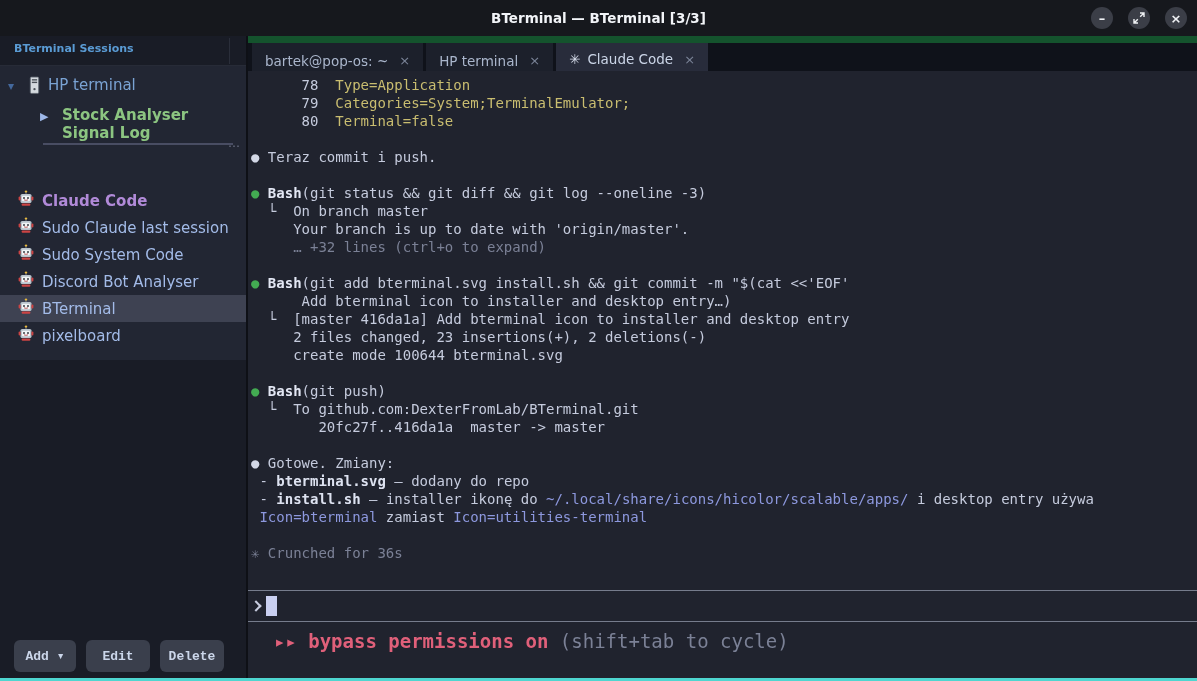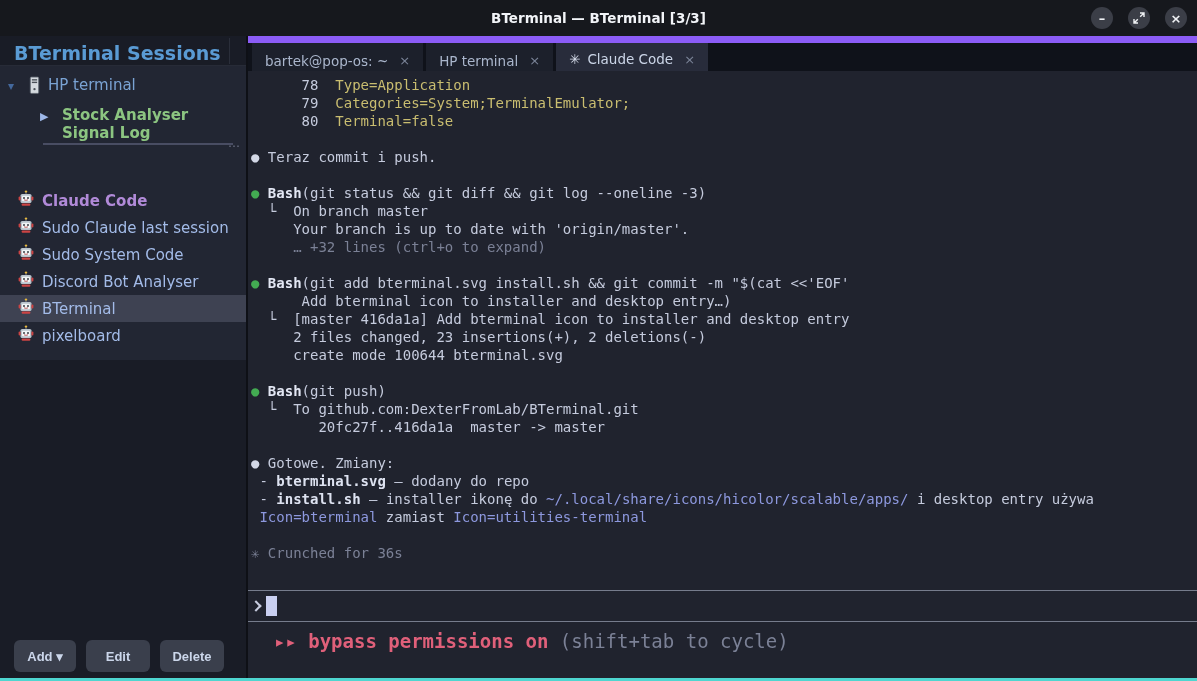--- a/index.html
+++ b/index.html
@@ -1,40 +1,40 @@
 <!DOCTYPE html>
 <html><head>
 <meta charset="utf-8">
 <style>
   * { margin:0; padding:0; box-sizing:border-box; }
   html,body { width:1197px; height:681px; background:#15171c; overflow:hidden;
               font-family:"DejaVu Sans","Liberation Sans",sans-serif; }
   .window { position:absolute; inset:0; width:1197px; height:681px;
-            border-bottom:3px solid #4ed6d0; background:#8b5cf6; }
+            border-bottom:3px solid #4ed6d0; background:#14532d; }
 
   
   .titlebar { position:absolute; left:0; top:0; width:100%; height:36px; background:#16181d; }
   .titlebar .title { position:absolute; left:0; right:0; top:0; height:36px; line-height:36px;
                      text-align:center; color:#f2f4f8; font-weight:bold; font-size:13.5px; }
   .controls { position:absolute; right:10px; top:7px; display:flex; gap:15px; }
   .ctl { width:22px; height:22px; border-radius:50%; background:#3b3e47; color:#f0f2f5;
          display:flex; align-items:center; justify-content:center; font-size:13px; font-weight:bold;
          cursor:default; }
 
   
   .main { position:absolute; left:0; top:36px; width:1197px; height:642px; }
   .sidebar { position:absolute; left:0; top:0; width:248px; height:642px; background:#191c26;
              border-right:2px solid #0e1016; }
   .content { position:absolute; left:248px; top:0; width:949px; height:642px; }
 
   
   .sb-header { position:absolute; left:0; top:0; width:100%; height:30px;
                border-bottom:1px solid #272b37; }
   .sb-header .sb-title { position:absolute; left:14px; top:6px; color:#5a9bd4;
-                         font-weight:bold; font-size:19px; }
+                         font-weight:bold; font-size:11px; }
   .sb-header .vline { position:absolute; left:229px; top:2px; width:1px; height:26px; background:#2a2e3a; }
 
   .tree-panel { position:absolute; left:0; top:30px; width:100%; height:294px; background:#222633; }
   .tree-row { position:absolute; left:0; width:100%; height:28px; cursor:default; }
   .tree-row.host { top:6px; }
   .tree-row.log  { top:36px; }
   .tw-arrow { position:absolute; left:8px; top:7px; font-size:12px; color:#44689c; }
   .tw-icon  { position:absolute; left:28px; top:4px; }
   .tw-label { position:absolute; left:48px; top:4px; font-size:15px; color:#7aa3d4; }
   .log .tw-arrow { left:40px; color:#9db7e8; font-size:11px; top:8px; }
@@ -43,21 +43,21 @@
   .tree-more { position:absolute; right:4px; top:70px; color:#6b7184; font-size:12px; letter-spacing:2px; }
 
   .sessions { position:absolute; left:0; top:121px; width:100%; }
   .session-row { height:27px; display:flex; align-items:center; padding-left:18px; gap:8px; cursor:default; }
   .session-row .s-label { font-size:15px; color:#a3bbe8; white-space:nowrap; }
   .session-row.purple .s-label { color:#b18ad8; font-weight:bold; }
   .session-row.selected { background:#3e4252; }
 
   .sb-buttons { position:absolute; left:14px; bottom:6px; display:flex; gap:10px; }
   .sb-btn { height:32px; border:none; border-radius:6px; background:#3a3f4c; color:#cbd6ea;
-            font-weight:bold; font-size:13px; font-family:Liberation Sans, sans-serif; cursor:default; }
+            font-weight:bold; font-size:13px; font-family:Liberation Mono, monospace; cursor:default; }
   .sb-btn.add { width:62px; } .sb-btn.edit { width:64px; } .sb-btn.del { width:64px; }
 
   
   .tabbar { position:absolute; left:0; top:7px; width:100%; height:35px; background:#0f121a;
             display:flex; align-items:stretch; padding-left:4px; gap:3px; }
   .tab { display:flex; align-items:center; padding:0 13px; background:#1c202b; color:#aab6cc;
          font-size:13.5px; white-space:nowrap; cursor:default; }
   .tab .spinner { margin-right:7px; color:#d6dcea; }
   .tab .spinner:empty { display:none; }
   .tab .close { margin-left:11px; color:#7b8498; font-size:13px; }

